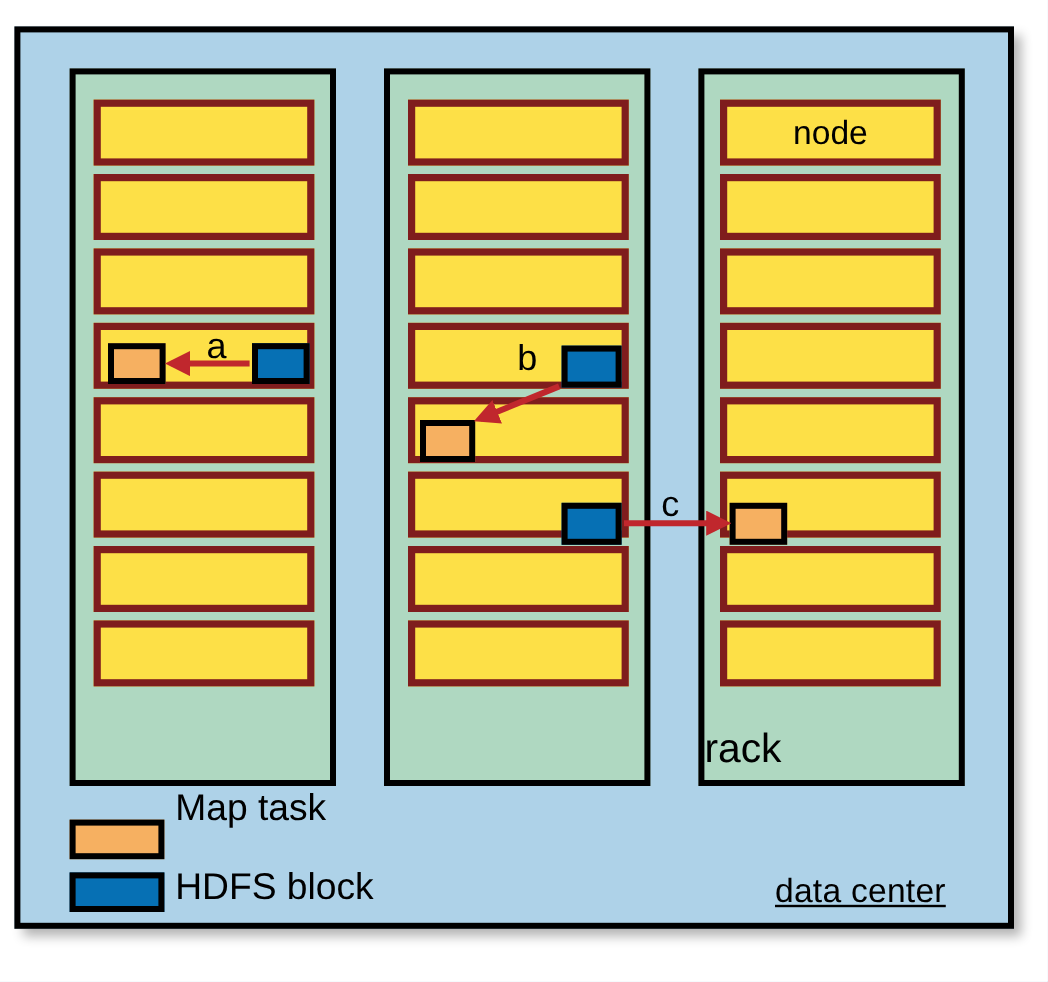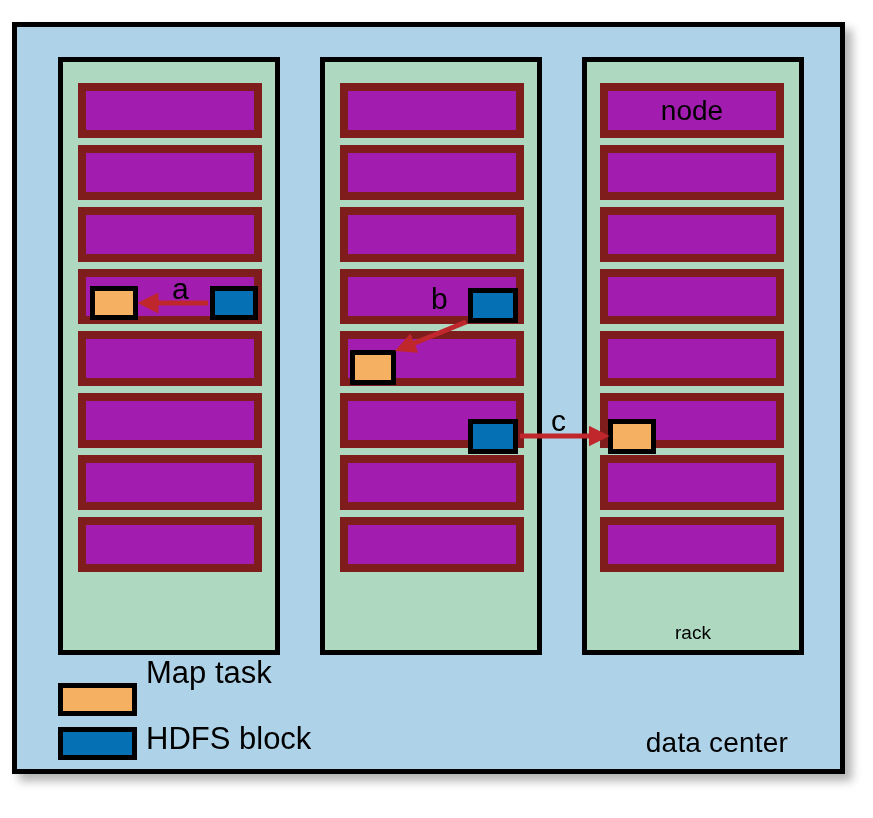--- a/index.html
+++ b/index.html
@@ -31,45 +31,45 @@
   .datacenter-label {
     position: absolute;
     left: 560px;
     top: 700px;
     width: 280px;
     text-align: center;
     font-size: 28px;
     color: #000000;
     letter-spacing: 0.2px;
     white-space: nowrap;
+    text-decoration: underline;
   }
 
   
   .rack {
     position: absolute;
     background: #afd8c1;
     border: 5px solid #000000;
     box-sizing: border-box;
   }
   .rack-label {
     position: absolute;
     bottom: 6px;
     left: 0;
     width: 100%;
-    text-align: center;
-    font-size: 19px;
+    font-size: 34px;
     color: #000000;
     white-space: nowrap;
   }
 
   
   .node {
     position: absolute;
-    background: #a21caf;
-    border: 8px solid #7f1d1d;
+    background: #fde047;
+    border: 6px solid #7f1d1d;
     box-sizing: border-box;
   }
   .node-label {
     position: absolute;
     left: 0;
     top: 0;
     width: 100%;
     height: 100%;
     display: flex;
     align-items: center;

